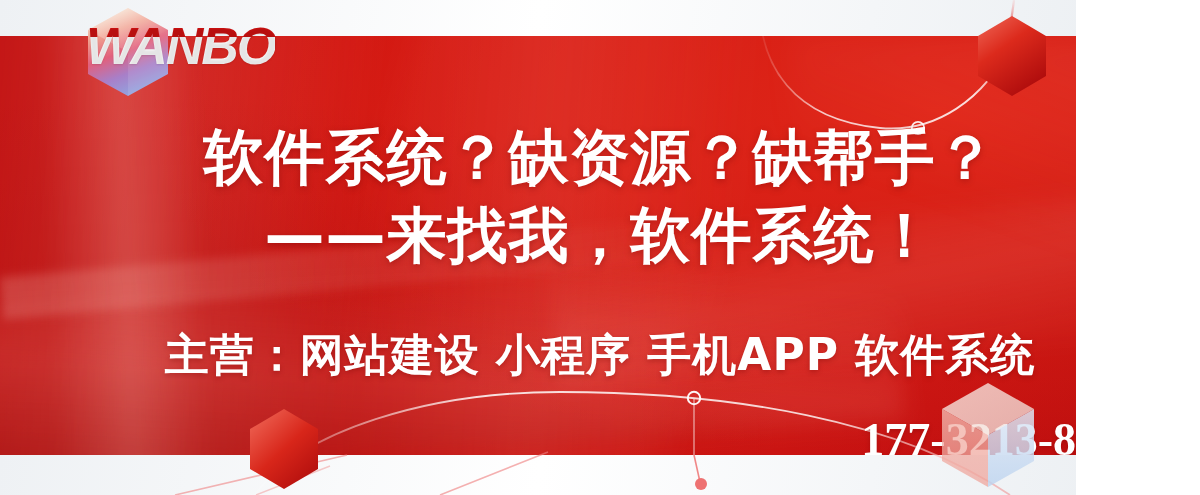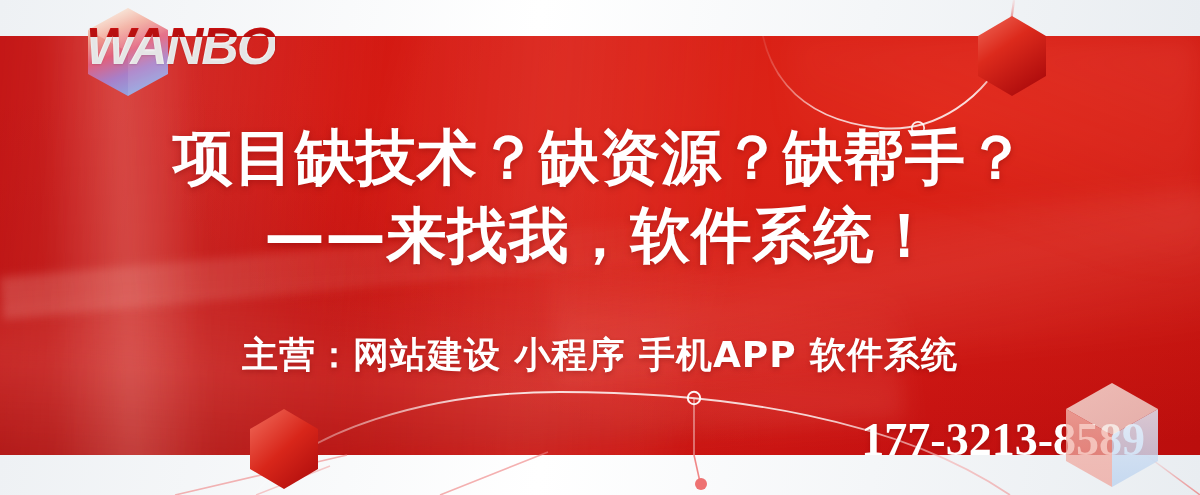--- a/index.html
+++ b/index.html
@@ -1,20 +1,20 @@
 <!DOCTYPE html>
 <html><head>
 <meta charset="utf-8">
 <style>
   * { margin:0; padding:0; box-sizing:border-box; }
   html,body { background:#ffffff; }
 
   #banner {
     position:relative;
-    width:1200px;
+    width:1076px;
     height:495px;
     overflow:hidden;
     background:#701a75;
     font-family:"Liberation Sans", sans-serif;
     padding-left:44px;
     -webkit-font-smoothing:antialiased;
   }
 
   
   .band {
@@ -116,21 +116,21 @@
     white-space:nowrap;
     text-shadow:0 2px 6px rgba(110,0,0,.35);
   }
 
   #subtitle {
     position:absolute; left:0; top:333px; width:1200px;
     text-align:center;
     color:#ffffff;
     font-family:"DejaVu Sans", sans-serif;
     font-weight:700;
-    font-size:36px;
+    font-size:44px;
     line-height:44px;
     letter-spacing:1px;
     white-space:nowrap;
     text-shadow:0 2px 5px rgba(110,0,0,.32);
   }
 
   
   #phone-clip {
     position:absolute; left:0; top:36px;
     width:1200px; height:419px;
@@ -254,21 +254,21 @@
         </linearGradient>
       </defs>
       <polygon points="46,2 86,24 86,68 46,90 6,68 6,24" fill="url(#logoHexGrad)"></polygon>
       <polygon points="46,2 86,24 46,46 6,24" fill="url(#logoHexFace)" opacity="0.7"></polygon>
       <polygon points="46,46 86,24 86,68 46,90" fill="#ffffff" opacity="0.10"></polygon>
     </svg>
     <div id="logo-text">WANBO</div>
   </div>
 
   <div id="headline">
-    <div class="h-line">项目缺技术？缺资源？缺帮手？</div>
+    <div class="h-line">软件系统？缺资源？缺帮手？</div>
     <div class="h-line">——来找我，软件系统！</div>
   </div>
 
   <div id="subtitle">主营：网站建设 小程序 手机APP 软件系统</div>
 
   <div id="phone-clip">
     <div id="phone">177-3213-8589</div>
   </div>
 
   <svg id="cube-br" viewBox="0 0 108 120">

